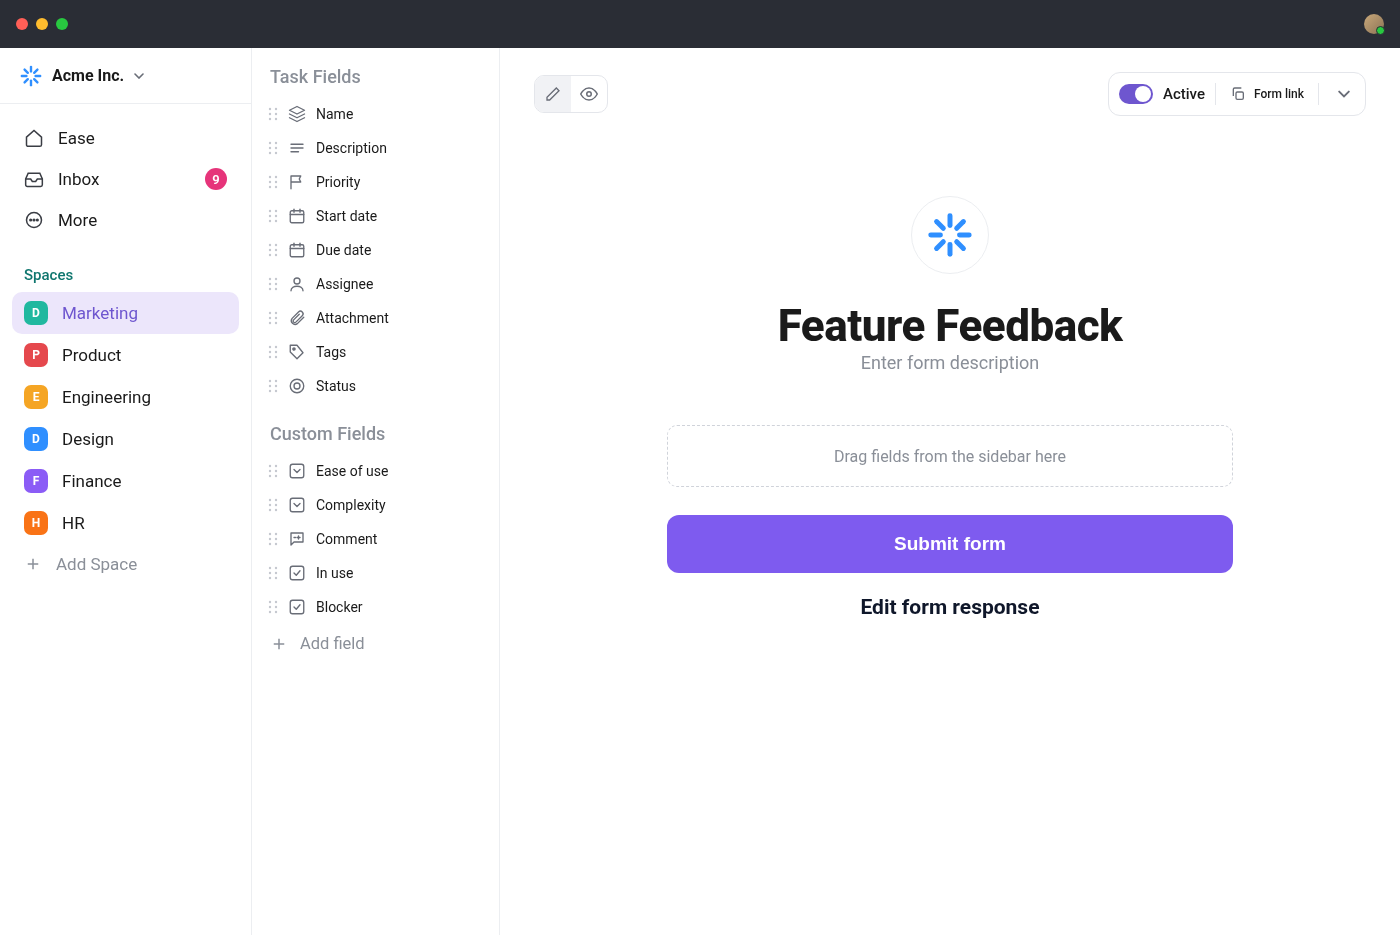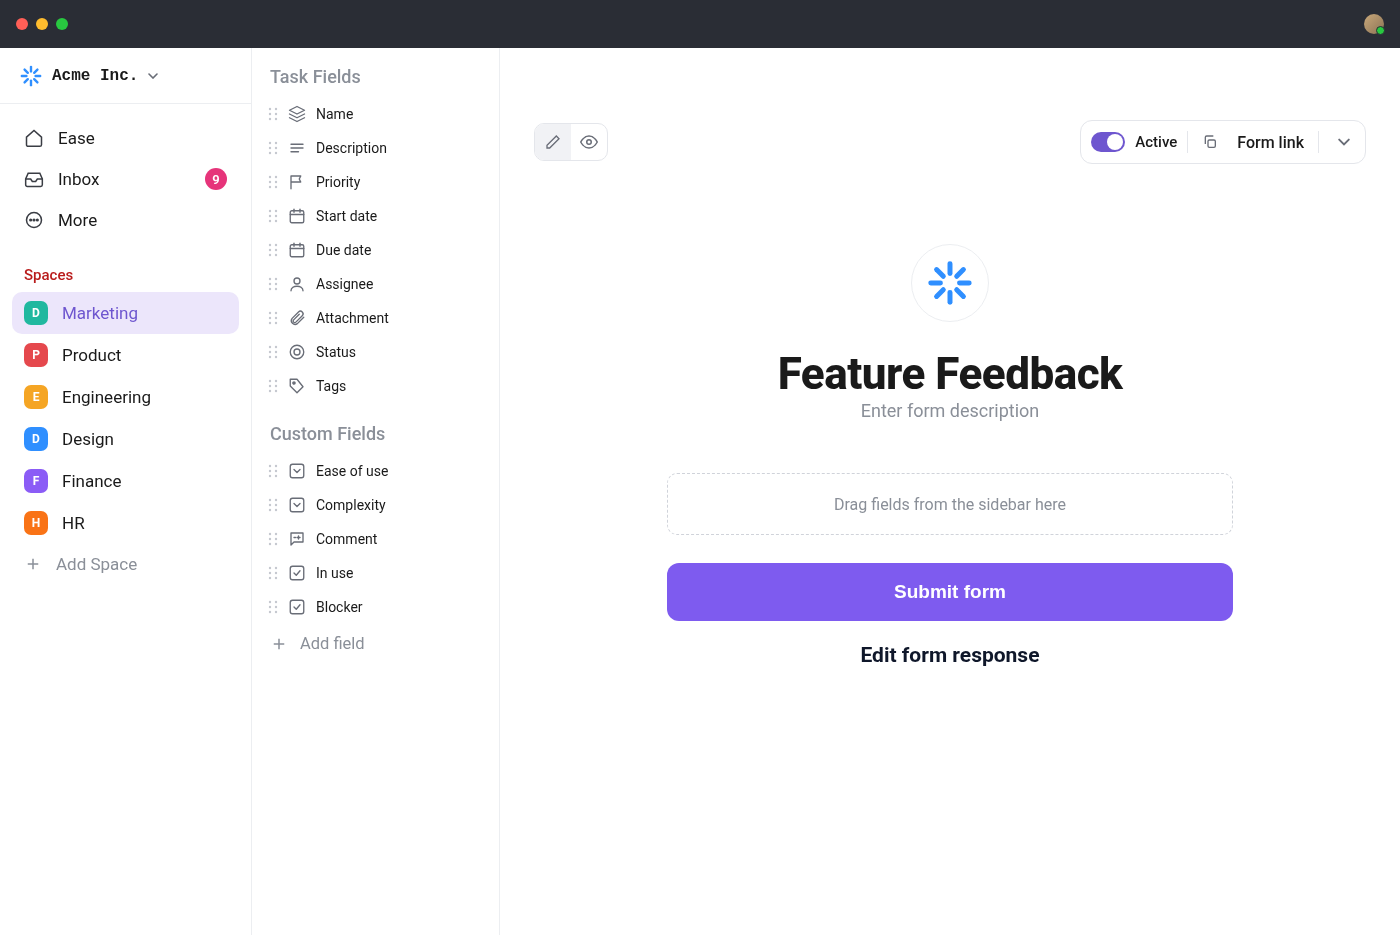--- a/index.html
+++ b/index.html
@@ -7,51 +7,51 @@
 .titlebar { height: 48px; background: #2a2d35; display: flex; align-items: center; padding: 0 16px; position: relative; }
 .traffic-lights { display: flex; gap: 8px; }
 .traffic-light { width: 12px; height: 12px; border-radius: 50%; }
 .tl-red { background: #ff5f57; }
 .tl-yellow { background: #febc2e; }
 .tl-green { background: #28c840; }
 .avatar { width: 20px; height: 20px; border-radius: 50%; background: linear-gradient(135deg,#c9a87a,#8b7355); margin-left: auto; position: relative; }
 .avatar::after { content:''; position:absolute; bottom:-1px; right:-1px; width:7px; height:7px; background:#28c840; border-radius:50%; border:1.5px solid #2a2d35; }
 .app { display: flex; height: calc(935px - 48px); }
 .sidebar-left { width: 252px; border-right: 1px solid #eceef1; display: flex; flex-direction: column; }
-.workspace-header { height: 56px; display: flex; align-items: center; padding: 0 20px; gap: 10px; border-bottom: 1px solid #eceef1; font-family: Liberation Mono, monospace; }
+.workspace-header { height: 56px; display: flex; align-items: center; padding: 0 20px; gap: 10px; border-bottom: 1px solid #eceef1; }
 .burst-icon { width: 22px; height: 22px; position: relative; }
 .workspace-name { font-weight: 700; font-size: 16px; }
 .chevron-down { width: 10px; height: 6px; }
 .nav-list { padding: 14px 12px 0; }
 .nav-item { display: flex; align-items: center; gap: 14px; padding: 10px 12px; border-radius: 8px; font-size: 17px; color: #1a1a1a; cursor: pointer; position: relative; }
 .nav-icon { width: 20px; height: 20px; stroke: #3a3d44; fill: none; stroke-width: 1.8; }
 .badge { background: #e6347a; color: #fff; font-size: 13px; font-weight: 600; border-radius: 999px; min-width: 22px; height: 22px; display: inline-flex; align-items: center; justify-content: center; padding: 0 6px; margin-left: auto; }
-.section-label { font-size: 15px; color: #b91c1c; padding: 26px 12px 8px; font-weight: 500; }
+.section-label { font-size: 15px; color: #0f766e; padding: 26px 12px 8px; font-weight: 500; }
 .space-item { display: flex; align-items: center; gap: 14px; padding: 9px 12px; border-radius: 10px; font-size: 17px; cursor: pointer; }
 .space-item.active { background: #ece6fb; color: #6e56cf; }
 .space-badge { width: 24px; height: 24px; border-radius: 7px; color: #fff; font-size: 12px; font-weight: 700; display: flex; align-items: center; justify-content: center; }
 .add-space { display: flex; align-items: center; gap: 14px; padding: 10px 12px; color: #8a8f98; font-size: 17px; cursor: pointer; }
 .plus-icon { width: 18px; height: 18px; stroke: #8a8f98; stroke-width: 2; fill: none; }
 .sidebar-fields { width: 248px; border-right: 1px solid #eceef1; padding: 18px 10px; }
 .fields-label { font-size: 18px; color: #8a8f98; padding: 0 8px 10px; font-weight: 500; }
 .field-item { display: flex; align-items: center; gap: 10px; padding: 8px 6px; font-size: 14px; cursor: grab; }
 .drag-handle { width: 10px; height: 14px; color: #c5c8cf; flex-shrink: 0; }
 .field-icon { width: 18px; height: 18px; stroke: #696d77; fill: none; stroke-width: 1.8; flex-shrink: 0; }
 .add-field { display: flex; align-items: center; gap: 12px; padding: 10px 8px; color: #8a8f98; font-size: 16.5px; cursor: pointer; }
 .main { flex: 1; display: flex; flex-direction: column; }
-.toolbar { display: flex; align-items: center; padding: 24px 34px 0; gap: 12px; margin-top: 48px; }
+.toolbar { display: flex; align-items: center; padding: 24px 34px 0; gap: 12px; }
 .view-toggle { display: flex; border: 1px solid #e4e6eb; border-radius: 10px; overflow: hidden; }
 .view-btn { width: 36px; height: 36px; display: flex; align-items: center; justify-content: center; cursor: pointer; }
 .view-btn.active { background: #f1f2f5; }
 .toolbar-right { margin-left: auto; display: flex; align-items: center; border: 1px solid #e4e6eb; border-radius: 12px; height: 44px; padding: 0 6px 0 10px; gap: 10px; }
 .toggle-switch { width: 34px; height: 20px; background: #6e56cf; border-radius: 999px; position: relative; cursor: pointer; }
 .toggle-switch::after { content:''; position:absolute; right:2px; top:2px; width:16px; height:16px; background:#fff; border-radius:50%; }
 .toolbar-label { font-size: 15px; font-weight: 500; }
 .vdiv { width: 1px; height: 22px; background: #e4e6eb; }
-.form-link-btn { display: flex; align-items: center; gap: 19px; font-size: 16px; font-weight: 500; cursor: pointer; padding: 0 4px; }
+.form-link-btn { display: flex; align-items: center; gap: 8px; font-size: 12px; font-weight: 500; cursor: pointer; padding: 0 4px; }
 .chev-btn { width: 30px; height: 30px; display:flex; align-items:center; justify-content:center; cursor:pointer; }
 .form-canvas { display: flex; flex-direction: column; align-items: center; padding-top: 80px; }
 .form-logo { width: 78px; height: 78px; border: 1px solid #eceef1; border-radius: 50%; display:flex; align-items:center; justify-content:center; margin-bottom: 26px; }
 .form-title { font-size: 44px; font-weight: 800; letter-spacing: -0.5px; }
 .form-desc { font-size: 18px; color: #8a8f98; margin-bottom: 52px; }
 .drop-zone { width: 566px; height: 62px; border: 1.5px dashed #d0d3da; border-radius: 10px; display:flex; align-items:center; justify-content:center; color: #8a8f98; font-size: 16px; margin-bottom: 28px; }
 .submit-btn { width: 566px; height: 58px; background: #7e5bef; color: #fff; border: none; border-radius: 12px; font-size: 19px; font-weight: 600; cursor: pointer; margin-bottom: 22px; }
 .edit-response { font-size: 21px; color: #0f172a; cursor: pointer; font-weight: bold; }
 svg { display: block; }
 </style>
@@ -282,42 +282,42 @@
           <svg class="drag-handle" viewBox="0 0 10 14">
             <circle cx="2" cy="2" r="1.2" fill="#c5c8cf"></circle>
             <circle cx="8" cy="2" r="1.2" fill="#c5c8cf"></circle>
             <circle cx="2" cy="7" r="1.2" fill="#c5c8cf"></circle>
             <circle cx="8" cy="7" r="1.2" fill="#c5c8cf"></circle>
             <circle cx="2" cy="12" r="1.2" fill="#c5c8cf"></circle>
             <circle cx="8" cy="12" r="1.2" fill="#c5c8cf"></circle>
           </svg>
           <span>
             <svg class="field-icon" viewBox="0 0 24 24" stroke="#696d77" stroke-width="1.8" fill="none" stroke-linecap="round" stroke-linejoin="round">
+              <path d="M20 13l-8 8-9-9V3h9z"></path>
+              <circle cx="8" cy="8" r="1.5" fill="#696d77"></circle>
+            </svg>
+          </span>
+          <span>Tags</span>
+        </div>
+        <div class="field-item">
+          <svg class="drag-handle" viewBox="0 0 10 14">
+            <circle cx="2" cy="2" r="1.2" fill="#c5c8cf"></circle>
+            <circle cx="8" cy="2" r="1.2" fill="#c5c8cf"></circle>
+            <circle cx="2" cy="7" r="1.2" fill="#c5c8cf"></circle>
+            <circle cx="8" cy="7" r="1.2" fill="#c5c8cf"></circle>
+            <circle cx="2" cy="12" r="1.2" fill="#c5c8cf"></circle>
+            <circle cx="8" cy="12" r="1.2" fill="#c5c8cf"></circle>
+          </svg>
+          <span>
+            <svg class="field-icon" viewBox="0 0 24 24" stroke="#696d77" stroke-width="1.8" fill="none" stroke-linecap="round" stroke-linejoin="round">
               <circle cx="12" cy="12" r="9"></circle>
               <circle cx="12" cy="12" r="4"></circle>
             </svg>
           </span>
           <span>Status</span>
-        </div>
-        <div class="field-item">
-          <svg class="drag-handle" viewBox="0 0 10 14">
-            <circle cx="2" cy="2" r="1.2" fill="#c5c8cf"></circle>
-            <circle cx="8" cy="2" r="1.2" fill="#c5c8cf"></circle>
-            <circle cx="2" cy="7" r="1.2" fill="#c5c8cf"></circle>
-            <circle cx="8" cy="7" r="1.2" fill="#c5c8cf"></circle>
-            <circle cx="2" cy="12" r="1.2" fill="#c5c8cf"></circle>
-            <circle cx="8" cy="12" r="1.2" fill="#c5c8cf"></circle>
-          </svg>
-          <span>
-            <svg class="field-icon" viewBox="0 0 24 24" stroke="#696d77" stroke-width="1.8" fill="none" stroke-linecap="round" stroke-linejoin="round">
-              <path d="M20 13l-8 8-9-9V3h9z"></path>
-              <circle cx="8" cy="8" r="1.5" fill="#696d77"></circle>
-            </svg>
-          </span>
-          <span>Tags</span>
         </div>
       </div>
     <div class="fields-label" style="padding-top:20px">Custom Fields</div>
     <div id="custom-fields-container">
         <div class="field-item">
           <svg class="drag-handle" viewBox="0 0 10 14">
             <circle cx="2" cy="2" r="1.2" fill="#c5c8cf"></circle>
             <circle cx="8" cy="2" r="1.2" fill="#c5c8cf"></circle>
             <circle cx="2" cy="7" r="1.2" fill="#c5c8cf"></circle>
             <circle cx="8" cy="7" r="1.2" fill="#c5c8cf"></circle>

